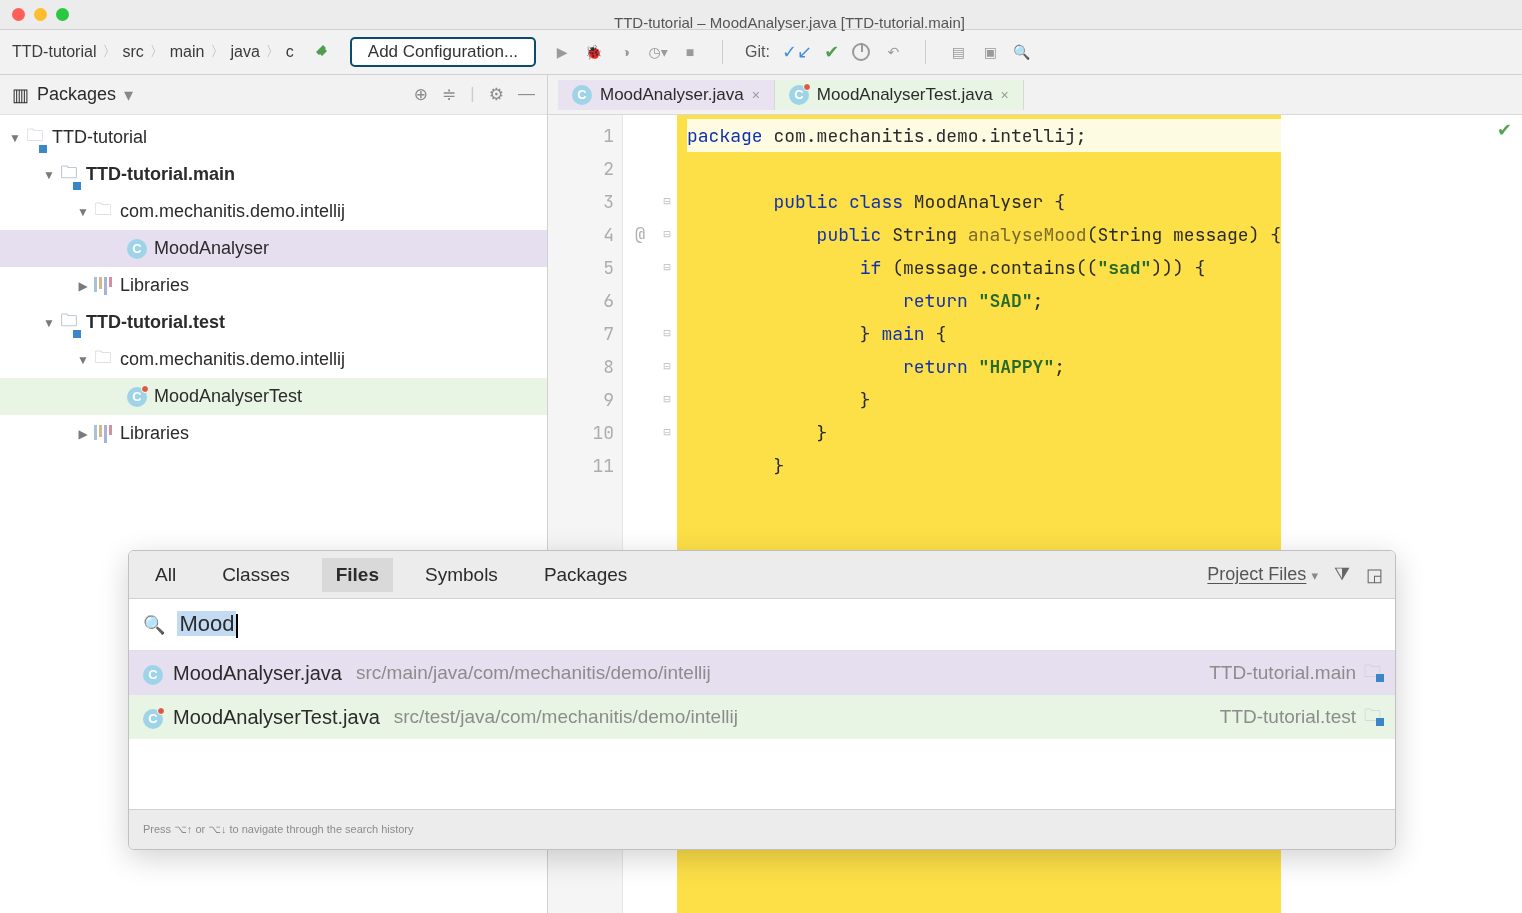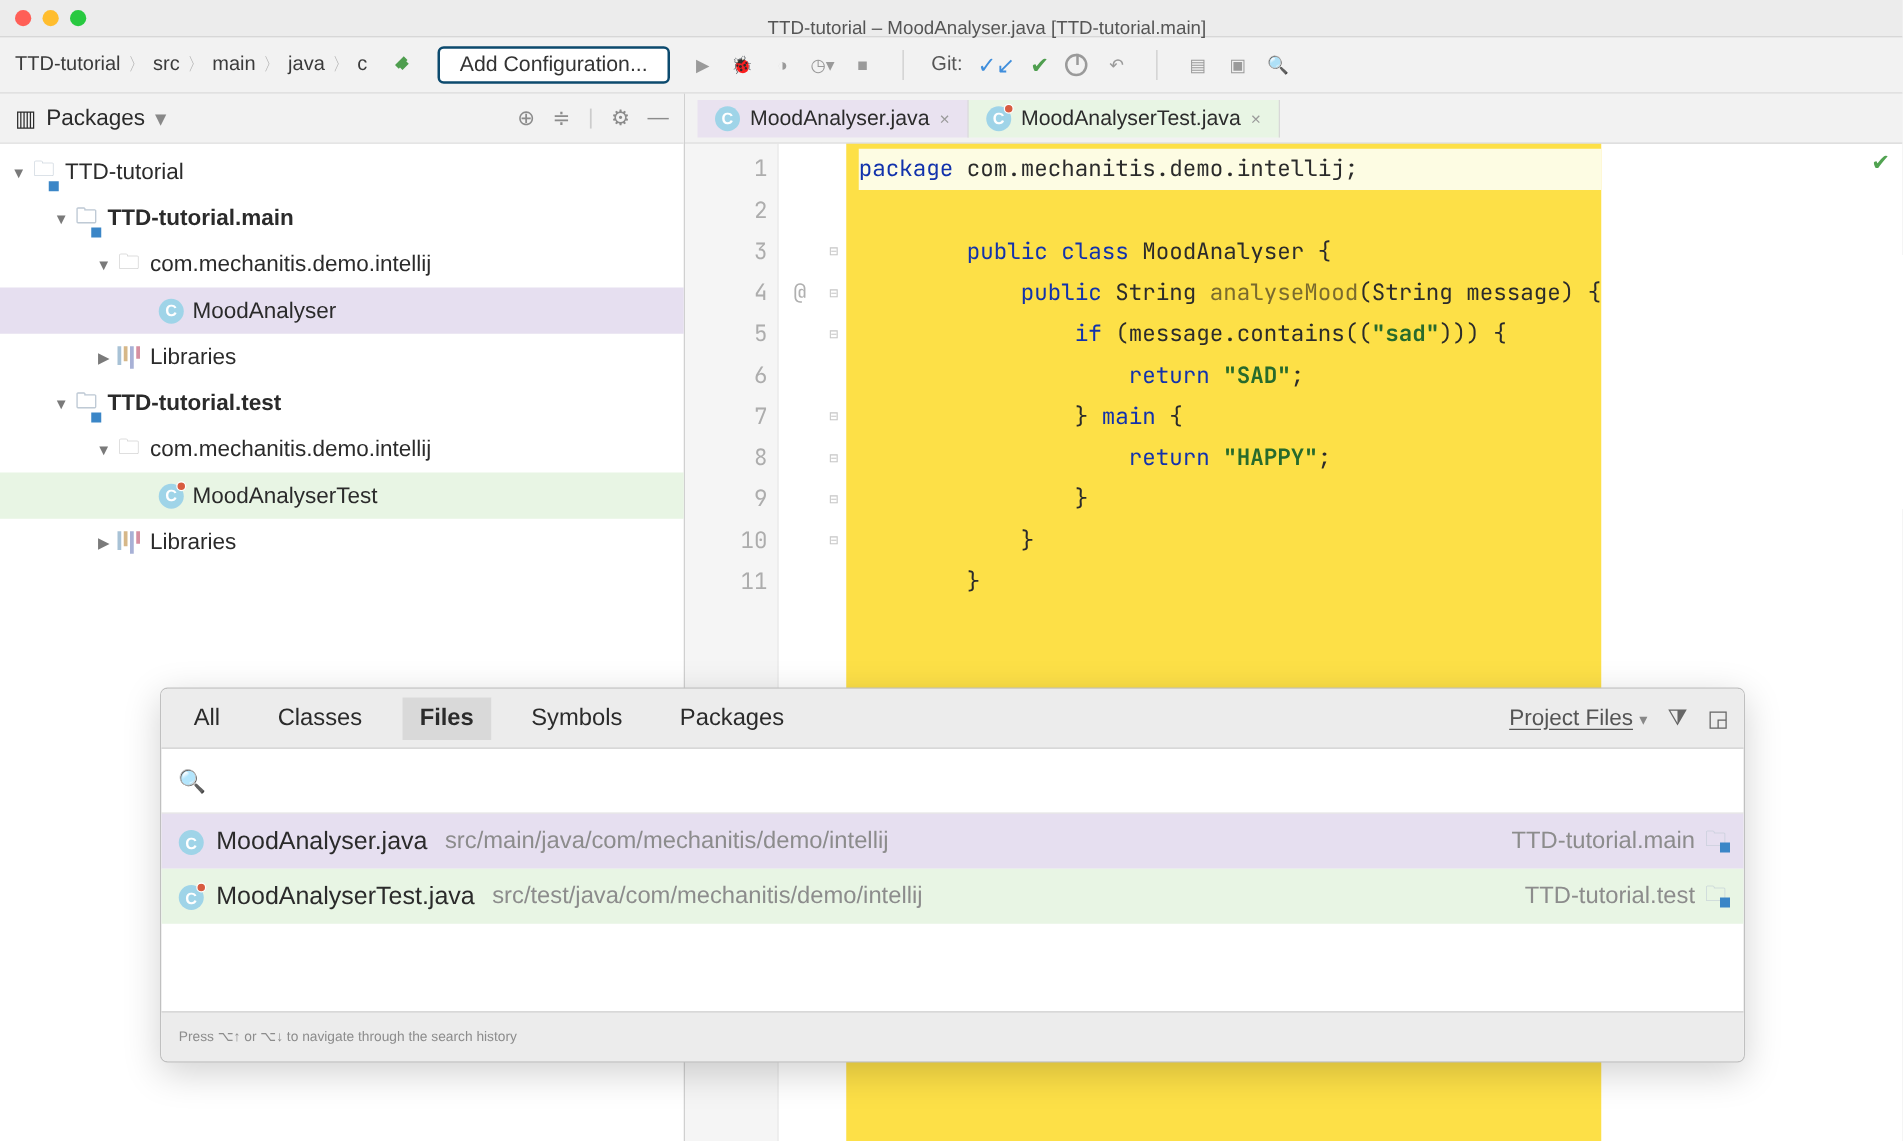--- a/index.html
+++ b/index.html
@@ -429,20 +429,21 @@
       <div class="ptab">Symbols</div>
       <div class="ptab">Packages</div>
       <div class="right">
       <span><span class="scope-u">Project Files</span> <span style="font-size:13px;color:#888">▾</span></span>
       <span style="color:#666">⧩</span>
       <span style="color:#666">◲</span>
     </div>
   </div>
   <div class="popup-search">
     <span class="mag">🔍</span>
+    <div class="popup-input"><span class="selq">Mood</span><span class="cursor"></span></div>
   </div>
   <div class="results" id="results">
       <div class="result-row sel">
         <span><span class="cls-icon">C</span></span>
         <span>MoodAnalyser.java</span>
         <span class="rr-path">src/main/java/com/mechanitis/demo/intellij</span>
         <span class="rr-mod">
           <span>TTD-tutorial.main</span>
           <span><span class="folder-icon mod-icon">🗀<span class="sq"></span></span></span>
         </span>

